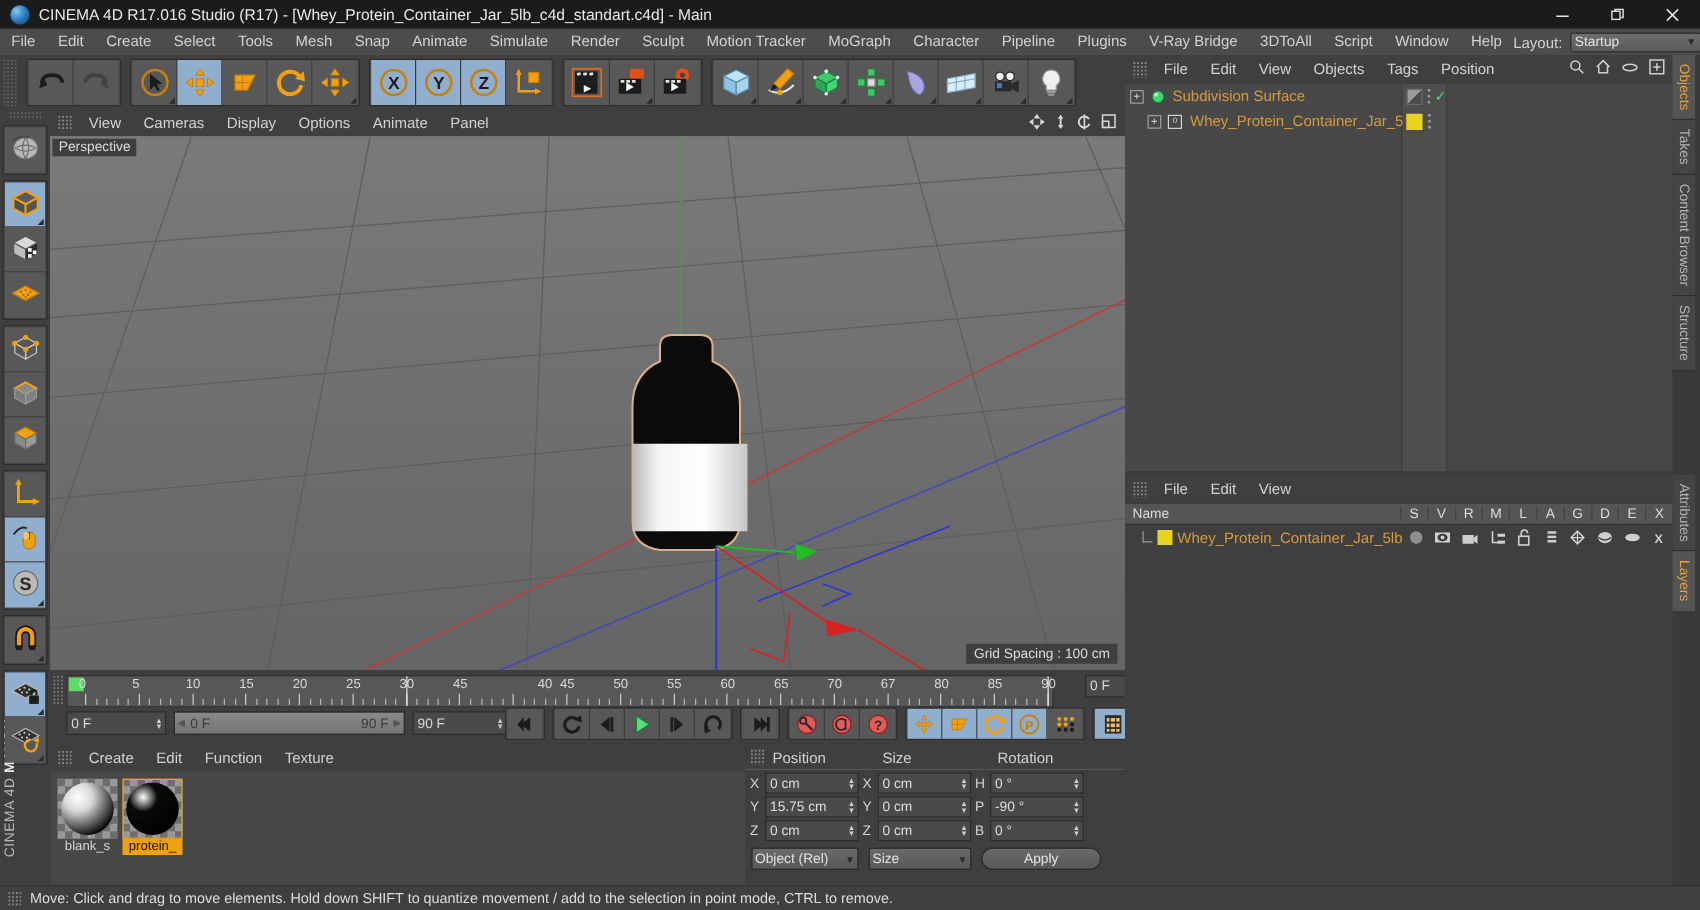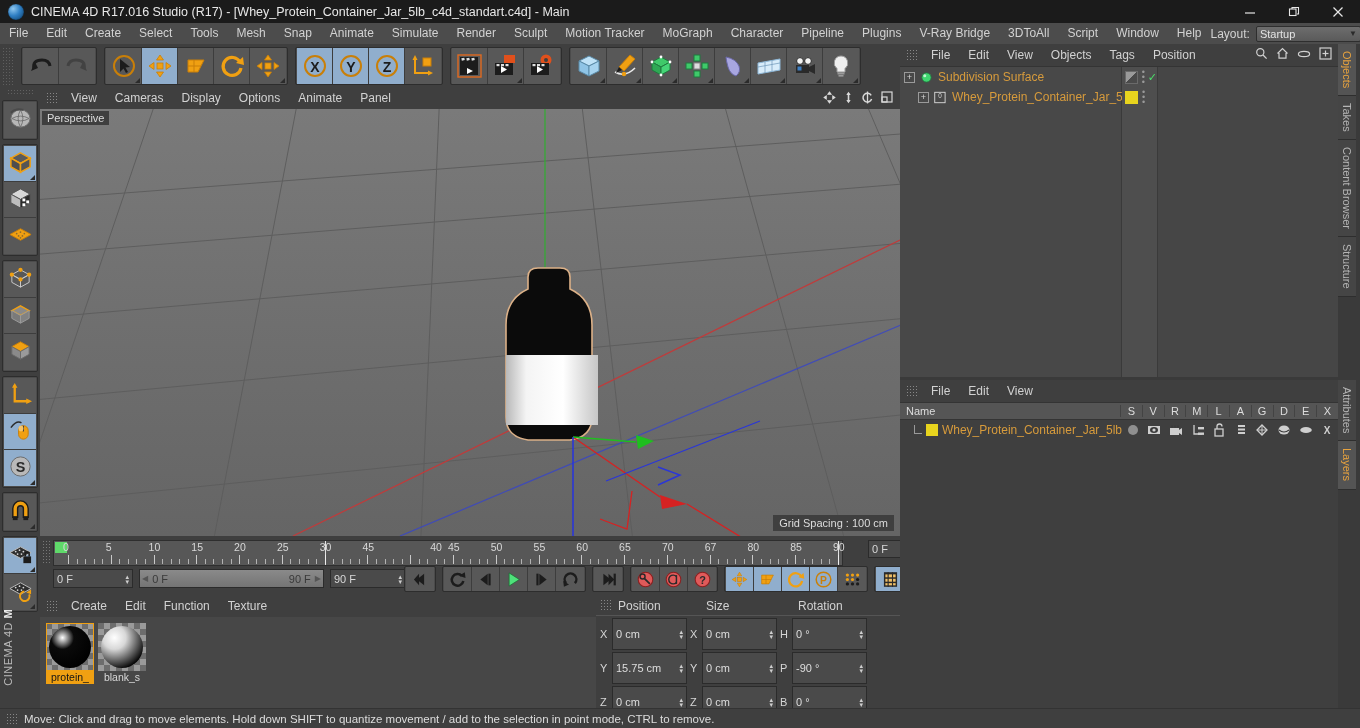--- a/index.html
+++ b/index.html
@@ -124,21 +124,21 @@
   .coord { position:absolute; left:596px; top:596px; width:304px; height:112px; background:#3f3f3f; }
   .coord-head { display:flex; align-items:center; height:20px; padding-left:4px;
     border-bottom:1px solid #555; }
   .coord-head .vgrip { width:12px; height:13px; margin-right:6px;
     background-image:radial-gradient(#888 .8px, transparent .9px); background-size:3px 3px; }
   .ch { font-size:12px; color:#d2d2d2; }
   .coord-rows { padding:2px 4px 0 4px; }
   .crow { display:flex; align-items:center; gap:3px; margin-bottom:2px; }
   .axl { width:9px; font-size:11px; color:#d5d5d5; text-align:left; }
   .cfield { width:75px; height:17px; background:#4a4a4a; border:1px solid #2b2b2b;
-    display:flex; align-items:center; padding:15px 3px; font-size:11px; color:#dedede; }
+    display:flex; align-items:center; padding:0 3px; font-size:11px; color:#dedede; }
   .coord-foot { display:flex; gap:8px; padding:3px 5px 0 5px; align-items:center; }
   .dd { height:18px; background:linear-gradient(#6a6a6a,#585858); border:1px solid #2b2b2b;
     border-radius:2px; display:flex; align-items:center; padding:0 2px; font-size:11px;
     color:#e2e2e2; }
   .dd .caret { margin-left:auto; font-size:8px; color:#2b2b2b; padding-left:6px; }
   .applybtn { height:18px; width:96px; background:linear-gradient(#6a6a6a,#585858);
     border:1px solid #2b2b2b; border-radius:9px; display:flex; align-items:center;
     justify-content:center; font-size:11px; color:#e6e6e6; }
 
   
@@ -1078,49 +1078,49 @@
 
   <div class="matmgr">
     <div class="mm-bar" id="mmbar">
       <div class="vgrip"></div>
     <div class="mi">Create</div>
         <div class="mi">Edit</div>
         <div class="mi">Function</div>
         <div class="mi">Texture</div>
       </div>
     <div class="mm-body" id="matlist">
+        <div class="mat">
+          <div class="mat-thumb">
+            <svg width="48" height="48" viewBox="0 0 48 48" style="position:absolute;left:0;top:0">
+              <defs>
+                <radialGradient id="ms0" cx="32%" cy="28%" r="78%">
+                  <stop offset="0%" stop-color="#ffffff"></stop>
+                  <stop offset="35%" stop-color="#d8d8d8"></stop>
+                  <stop offset="100%" stop-color="#000"></stop>
+                </radialGradient>
+              </defs>
+              <circle cx="24" cy="24" r="21" fill="url(#ms0)"></circle>
+            </svg>
+          </div>
+          <div class="mat-name">blank_s</div>
+        </div>
         <div class="mat sel">
           <div class="mat-thumb">
             <svg width="48" height="48" viewBox="0 0 48 48" style="position:absolute;left:0;top:0">
               <defs>
                 <radialGradient id="ms1" cx="32%" cy="28%" r="78%">
                   <stop offset="0%" stop-color="#ffffff"></stop>
                   <stop offset="35%" stop-color="#0a0a0a"></stop>
                   <stop offset="100%" stop-color="#000"></stop>
                 </radialGradient>
               </defs>
               <circle cx="24" cy="24" r="21" fill="url(#ms1)"></circle>
             </svg>
           </div>
           <div class="mat-name">protein_</div>
-        </div>
-        <div class="mat">
-          <div class="mat-thumb">
-            <svg width="48" height="48" viewBox="0 0 48 48" style="position:absolute;left:0;top:0">
-              <defs>
-                <radialGradient id="ms0" cx="32%" cy="28%" r="78%">
-                  <stop offset="0%" stop-color="#ffffff"></stop>
-                  <stop offset="35%" stop-color="#d8d8d8"></stop>
-                  <stop offset="100%" stop-color="#000"></stop>
-                </radialGradient>
-              </defs>
-              <circle cx="24" cy="24" r="21" fill="url(#ms0)"></circle>
-            </svg>
-          </div>
-          <div class="mat-name">blank_s</div>
         </div>
       </div>
   </div>
 
   <div class="coord">
     <div class="coord-head">
       <div class="vgrip"></div>
       <div class="ch" style="width:88px">Position</div>
       <div class="ch" style="width:92px">Size</div>
       <div class="ch">Rotation</div>

